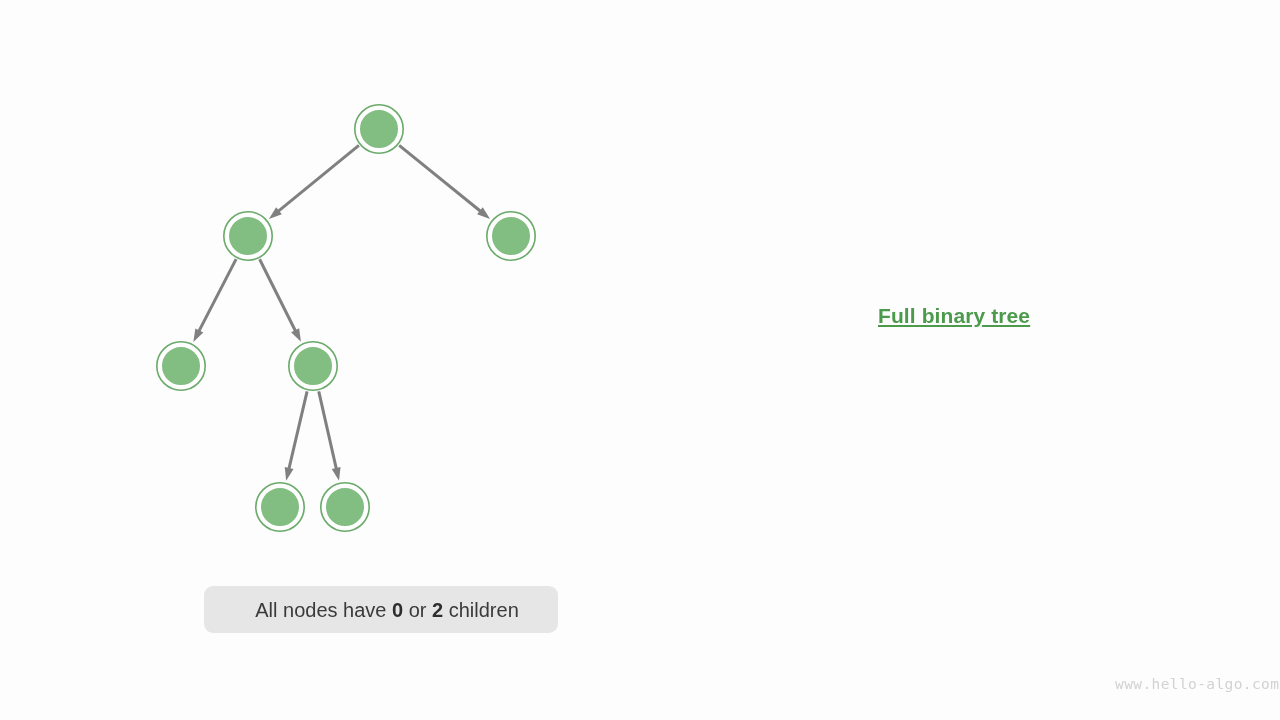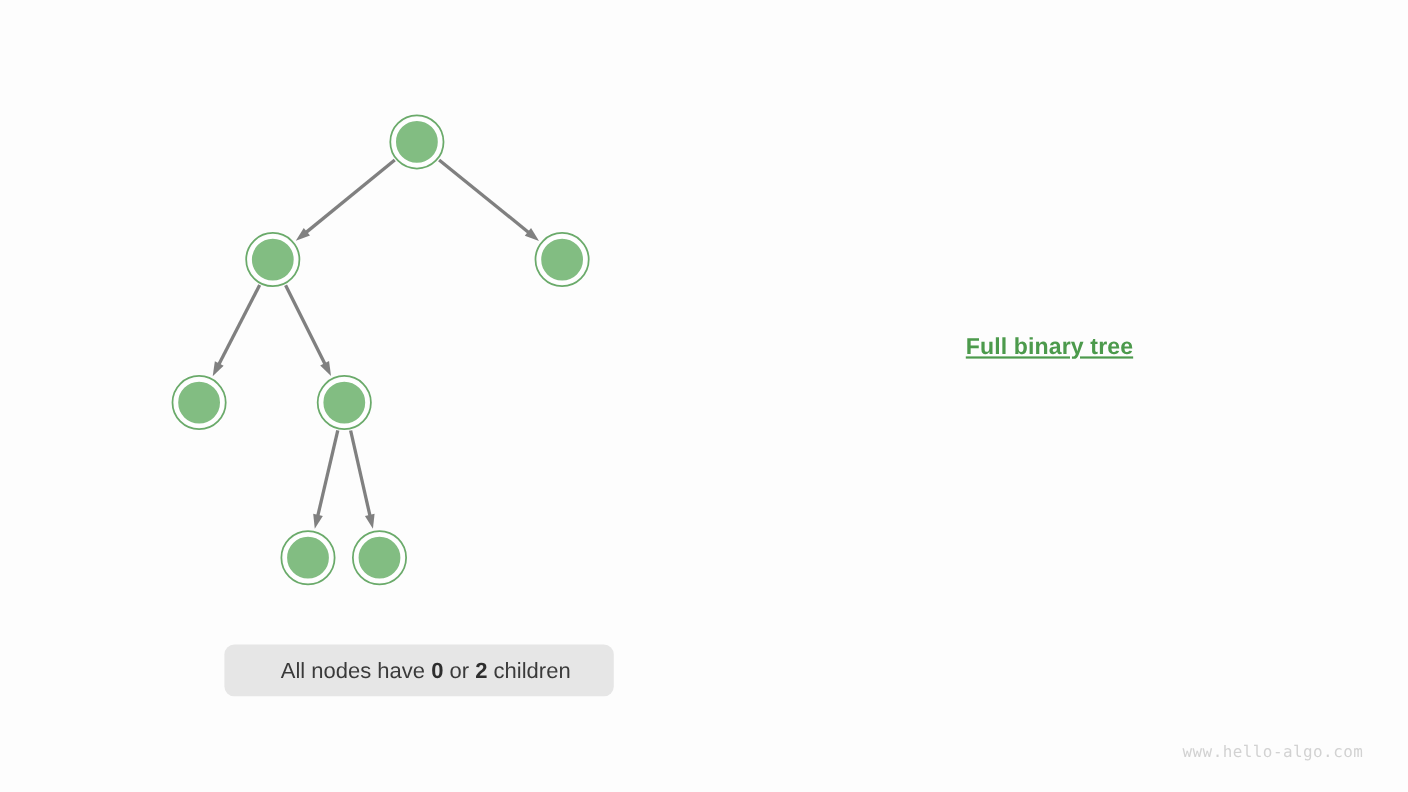--- a/index.html
+++ b/index.html
@@ -131,13 +131,13 @@
       </g>
     </g>
 </svg>
 
 <div id="title-label" style="left: 878px; top: 304px; color: rgb(76, 154, 76); text-decoration: underline;">Full binary tree</div>
 
 <div id="caption-box" style="left: 204px; top: 586px; width: 354px; height: 47px; background: rgb(230, 230, 230);">
   <div id="caption-text" style="color: rgb(58, 58, 58);"><span>All nodes have </span><b>0</b><span> or </span><b>2</b><span> children</span></div>
 </div>
 
-<div id="watermark-label" style="left: 1075px; top: 676px; color: rgb(210, 210, 210);">www.hello-algo.com</div>
+<div id="watermark-label" style="left: 1115px; top: 676px; color: rgb(210, 210, 210);">www.hello-algo.com</div>
 
 </body></html>

